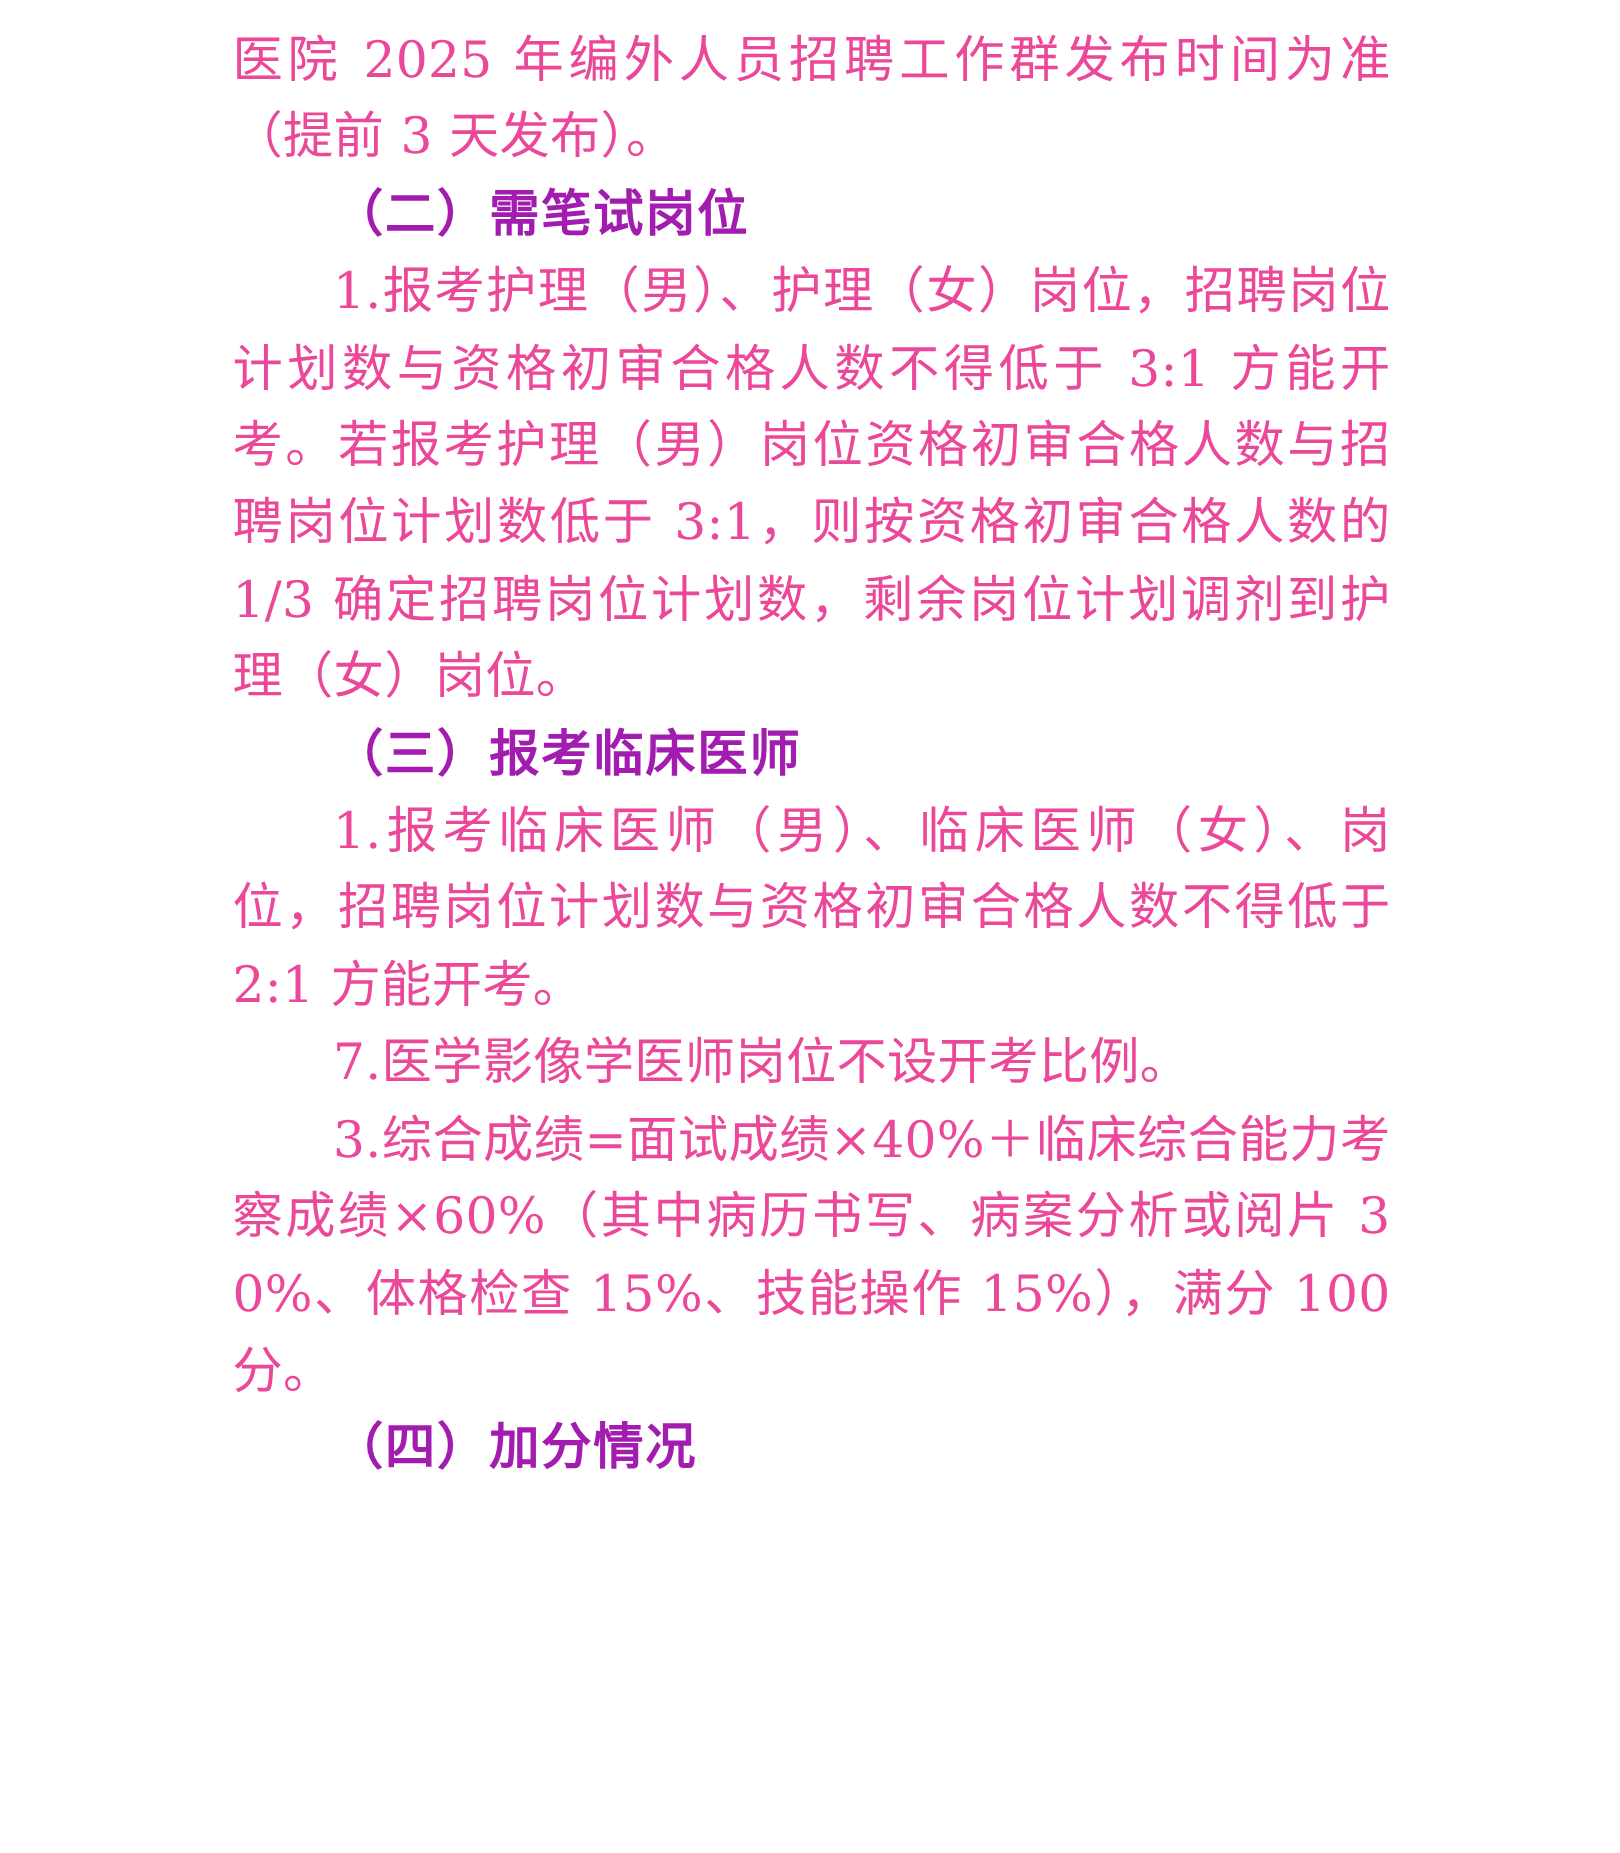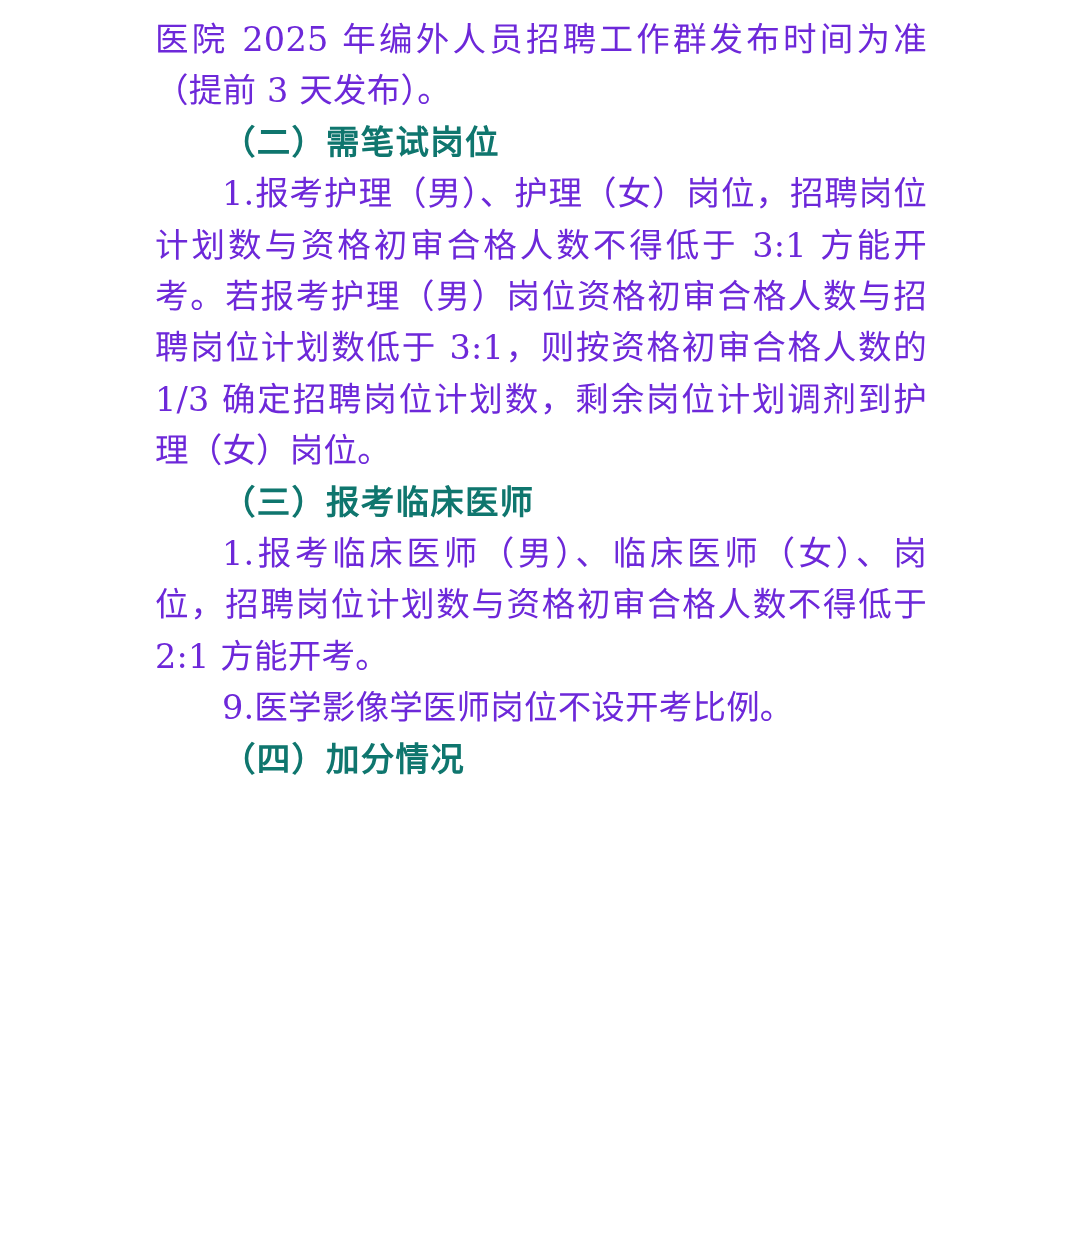--- a/index.html
+++ b/index.html
@@ -38,38 +38,38 @@
     margin: 0;
     padding: 0;
     font-size: 33.5px;
     line-height: 51.4px;
     letter-spacing: 0.2px;
     text-align: justify;
     text-justify: inter-character;
     text-align-last: left;
     word-break: break-all;
     font-family: "DejaVu Serif", "Liberation Serif", serif;
-    color: #6d28d9;
+    color: #ec4899;
   }
 
   
   .para.indent {
     text-indent: 2em;
   }
 
   
   .heading {
     margin: 0;
     padding: 0;
     text-indent: 2em;
     font-size: 33.5px;
     line-height: 51.4px;
     font-weight: 700;
     letter-spacing: 1.2px;
-    color: #0f766e;
+    color: #a21caf;
     font-family: "DejaVu Serif", "Liberation Serif", serif;
     text-align: left;
   }
 </style>
 </head>
 <body>
 
 <div id="page">
   <div id="doc-body">
 
@@ -77,19 +77,20 @@
 
     <p class="heading">（二）需笔试岗位</p>
 
     <p class="para indent">1.报考护理（男）、护理（女）岗位，招聘岗位计划数与资格初审合格人数不得低于 3:1 方能开考。若报考护理（男）岗位资格初审合格人数与招聘岗位计划数低于 3:1，则按资格初审合格人数的 1/3 确定招聘岗位计划数，剩余岗位计划调剂到护理（女）岗位。</p>
 
 
     <p class="heading">（三）报考临床医师</p>
 
     <p class="para indent">1.报考临床医师（男）、临床医师（女）、岗位，招聘岗位计划数与资格初审合格人数不得低于 2:1  方能开考。</p>
 
-    <p class="para indent">9.医学影像学医师岗位不设开考比例。</p>
+    <p class="para indent">7.医学影像学医师岗位不设开考比例。</p>
 
+    <p class="para indent">3.综合成绩=面试成绩×40%＋临床综合能力考察成绩×60%（其中病历书写、病案分析或阅片 30%、体格检查 15%、技能操作 15%），满分 100 分。</p>
 
     <p class="heading">（四）加分情况</p>
 
   </div>
 </div>
 
 </body></html>

